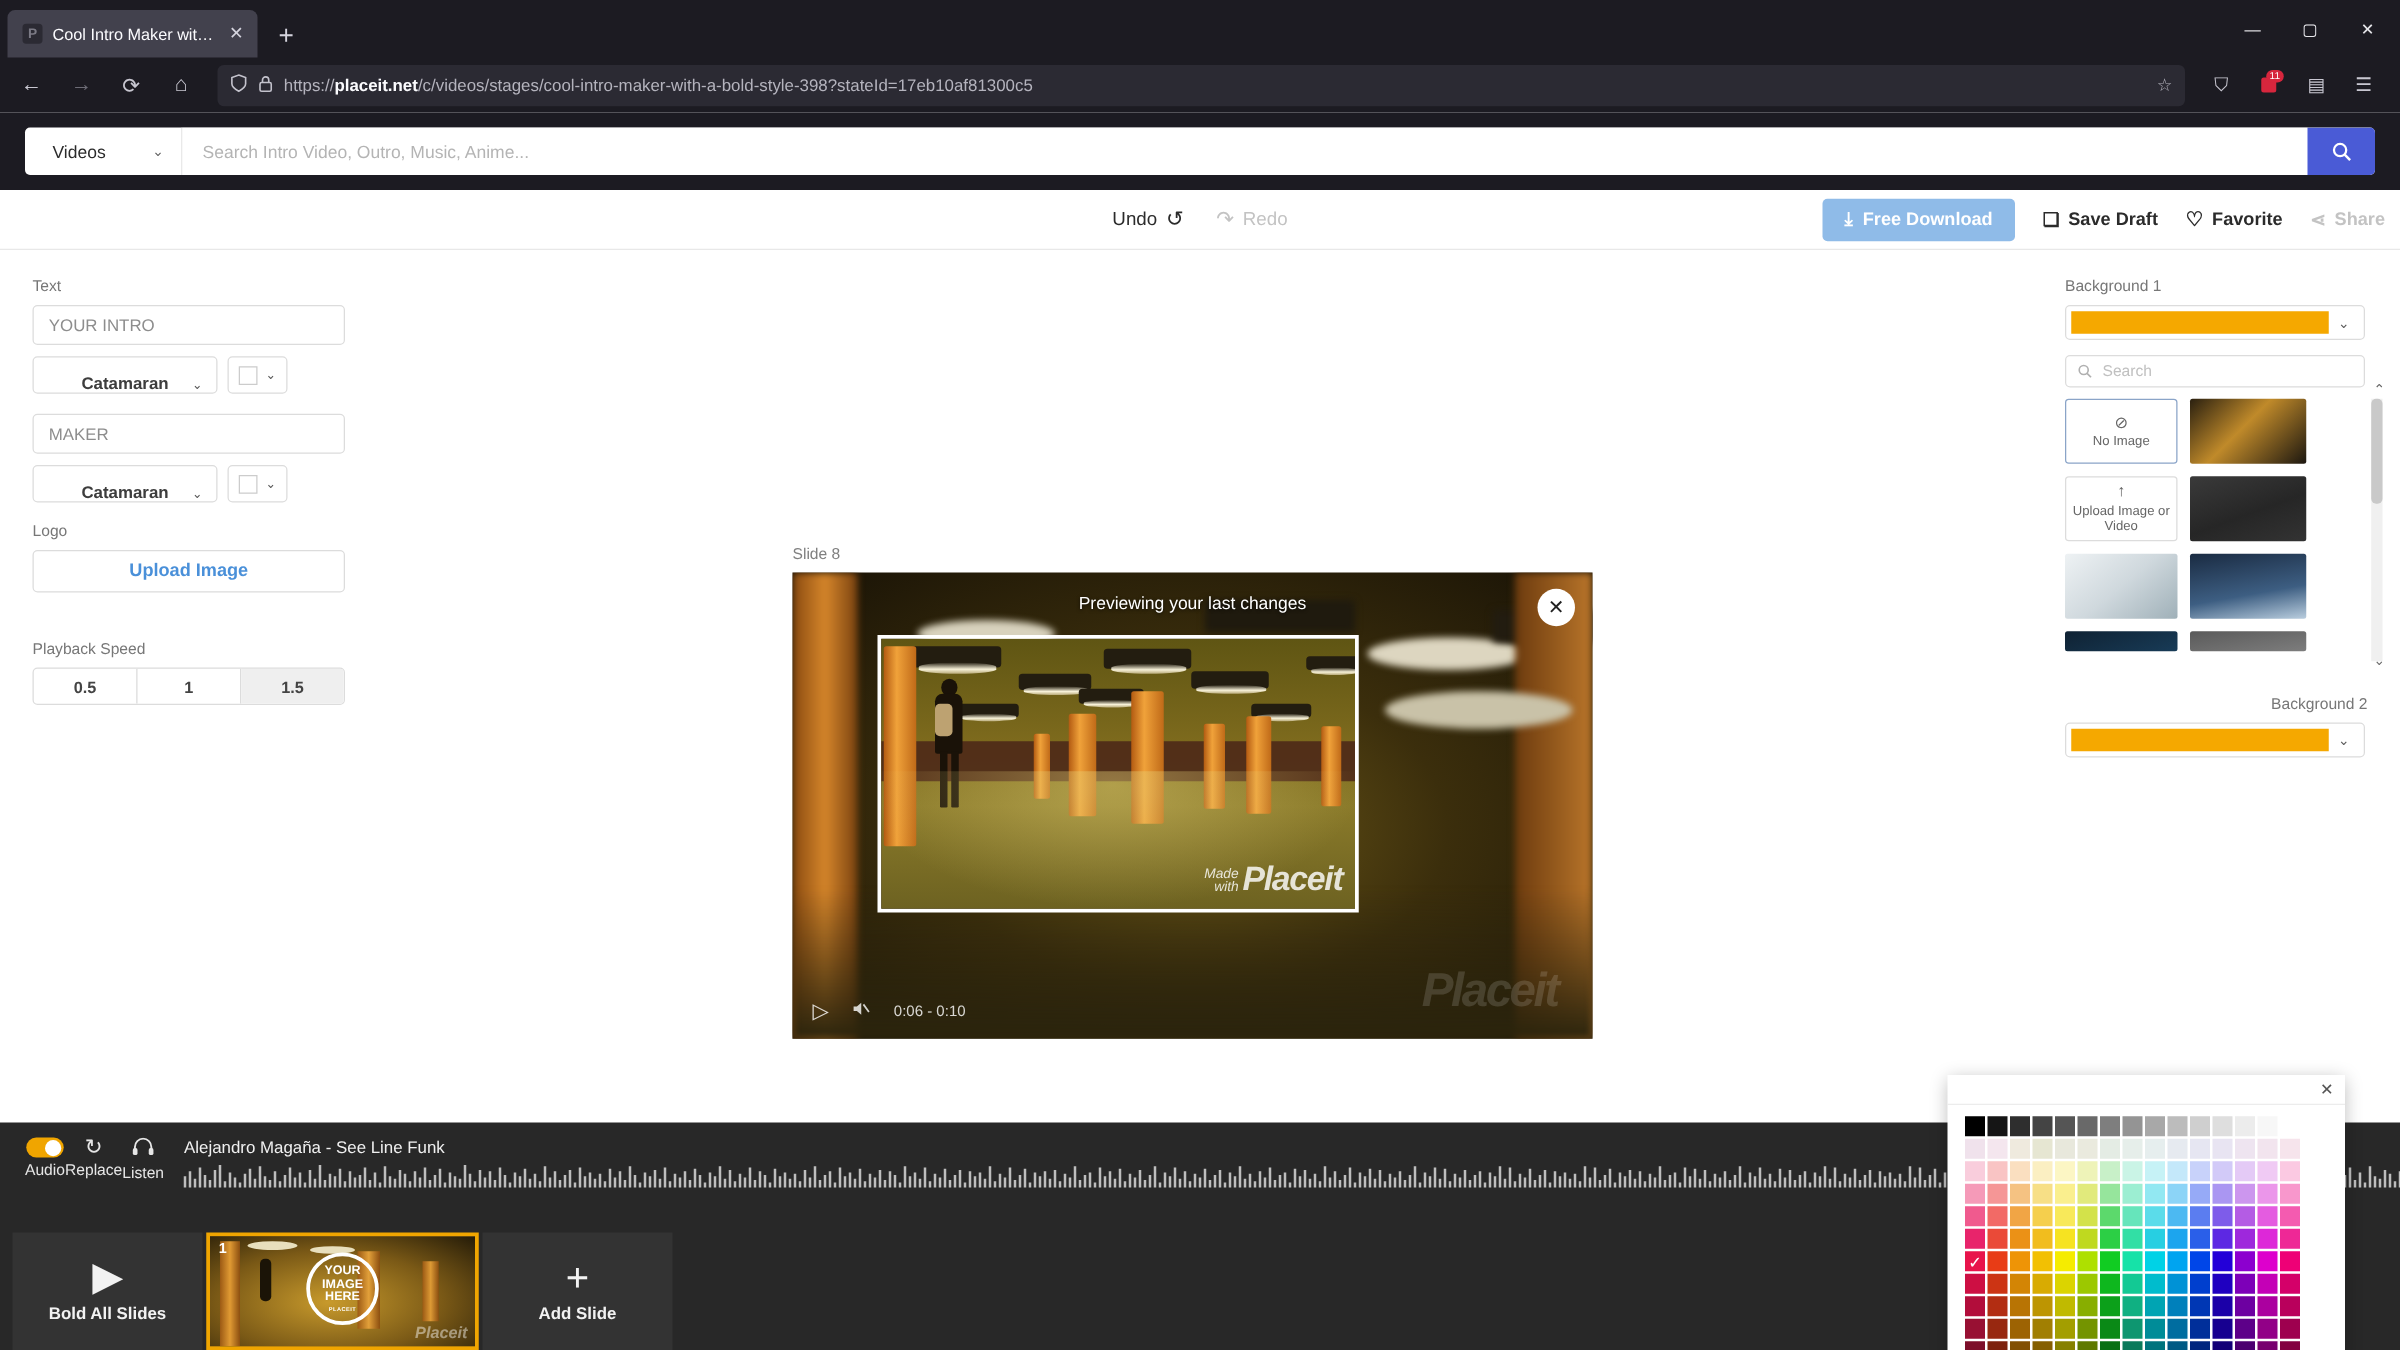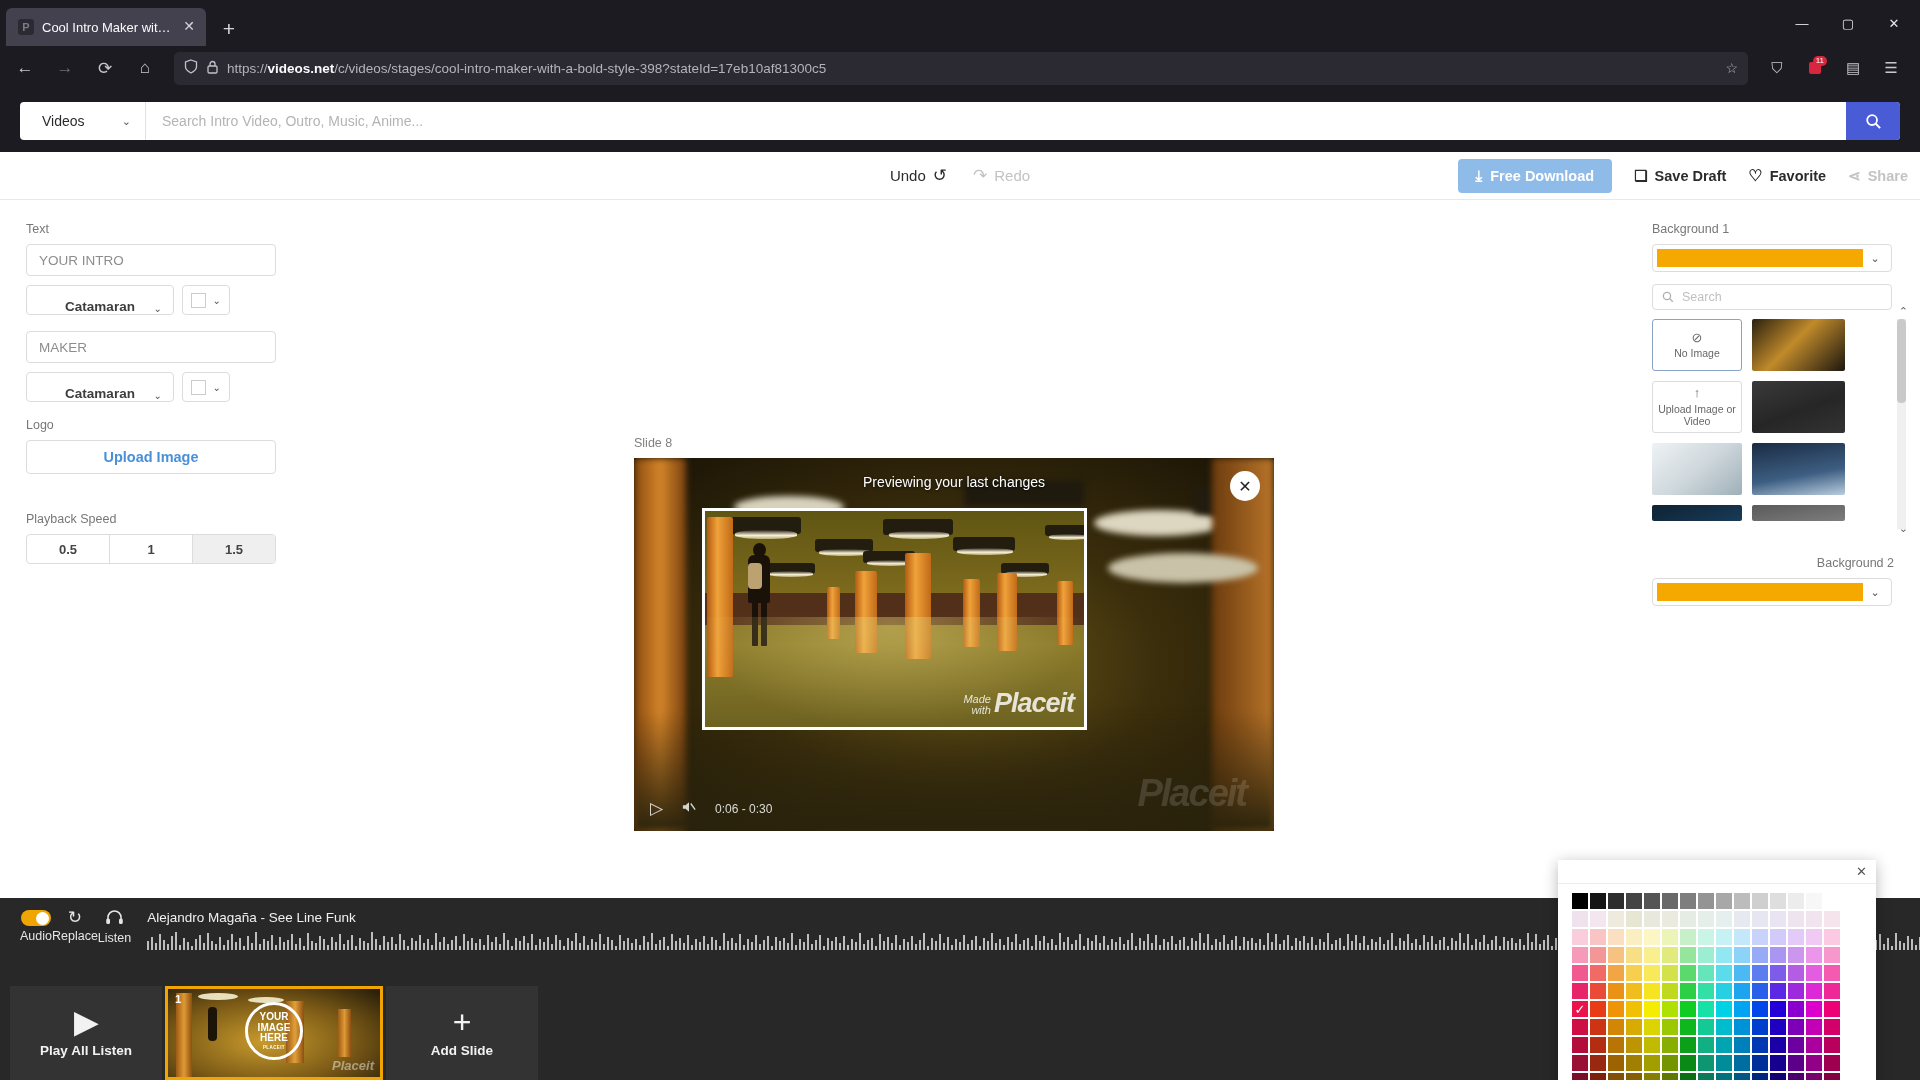--- a/index.html
+++ b/index.html
@@ -221,21 +221,21 @@
         <svg width="14" height="15" viewBox="0 0 14 15">
             <path d="M7 1 L12.5 3 V8 C12.5 11 7 14 7 14 C7 14 1.5 11 1.5 8 V3 Z" fill="none" stroke="#c3c2cc" stroke-width="1.3"></path>
           </svg>
       </span>
       <span>
         <svg width="11" height="14" viewBox="0 0 11 14">
             <rect x="1" y="6" width="9" height="7" rx="1.3" fill="none" stroke="#c3c2cc" stroke-width="1.3"></rect>
             <path d="M3 6 V4 a2.5 2.5 0 0 1 5 0 V6" fill="none" stroke="#c3c2cc" stroke-width="1.3"></path>
           </svg>
       </span>
-      <span class="url-text"><span>https://</span><b>videos.net</b><span>/c/videos/stages/cool-intro-maker-with-a-bold-style-398?stateId=17eb10af81300c5</span></span>
+      <span class="url-text"><span>https://</span><b>placeit.net</b><span>/c/videos/stages/cool-intro-maker-with-a-bold-style-398?stateId=17eb10af81300c5</span></span>
       <span class="url-star">☆</span>
     </div>
     <div class="chrome-right">
       <div class="nav-btn">⛉</div>
       <div class="nav-btn ext-badge">
         <svg width="16" height="16" viewBox="0 0 16 16">
             <rect x="2" y="2" width="12" height="12" rx="2" fill="#d7263d"></rect>
           </svg>
         <span class="dot">11</span>
       </div>
@@ -401,21 +401,21 @@
       <div class="watermark-out">Placeit</div>
 
       <div class="video-controls">
         <span style="font-size:17px;">▷</span>
         <span>
           <svg width="16" height="14" viewBox="0 0 18 16">
               <path d="M2 6 h3 l4-3.5 v11 L5 10 H2 Z" fill="rgba(255,255,255,.8)"></path>
               <line x1="11" y1="4" x2="16" y2="11" stroke="rgba(255,255,255,.8)" stroke-width="1.6"></line>
             </svg>
         </span>
-        <span>0:06 - 0:30</span>
+        <span>0:06 - 0:10</span>
       </div>
 
       <svg class="cursor-arrow" style="left:413px;top:26px;overflow:visible;" width="14" height="20" viewBox="0 0 14 20">
         <path d="M0 0 L0 15 L4 11.5 L6.5 17.5 L9 16.5 L6.5 10.8 L11.5 10.5 Z" fill="#fff" stroke="#333" stroke-width="0.8"></path>
       </svg>
     </div>
   </div>
 
   <div class="right-panel">
     <div class="field-label">Background 1</div>
@@ -1129,21 +1129,21 @@
           <span class="wbar" style="height: 11px;"></span>
           <span class="wbar" style="height: 5px;"></span>
           <span class="wbar" style="height: 13px;"></span>
         </div>
     </div>
   </div>
 
   <div class="slides-row">
     <div class="slide-action">
       <span style="font-size:30px;line-height:26px;">▶</span>
-      <span>Play All Listen</span>
+      <span>Bold All Slides</span>
     </div>
     <div class="slide-thumb" style="border-color: rgb(240, 165, 0);">
       <span class="slide-num">1</span>
       <div style="position:absolute;inset:0;background:radial-gradient(ellipse at 45% 60%, #c89a2c 0%, #7a5916 55%, #241b08 100%);"></div>
       <div style="position:absolute;left:8px;top:4px;width:16px;height:84px;background:linear-gradient(90deg,#9c5a14,#e09a33,#8c4f10);"></div>
       <div style="position:absolute;left:118px;top:12px;width:18px;height:62px;background:linear-gradient(90deg,#9c5a14,#e2a03a,#8c4f10);"></div>
       <div style="position:absolute;left:170px;top:20px;width:13px;height:48px;background:linear-gradient(90deg,#9c5a14,#dd9a35,#8c4f10);"></div>
       <div style="position:absolute;left:40px;top:18px;width:9px;height:34px;background:#1b1407;border-radius:4px;"></div>
       <div style="position:absolute;left:30px;top:4px;width:40px;height:7px;background:#e8dfbd;border-radius:50%;"></div>
       <div style="position:absolute;left:80px;top:8px;width:36px;height:6px;background:#e8dfbd;border-radius:50%;"></div>

